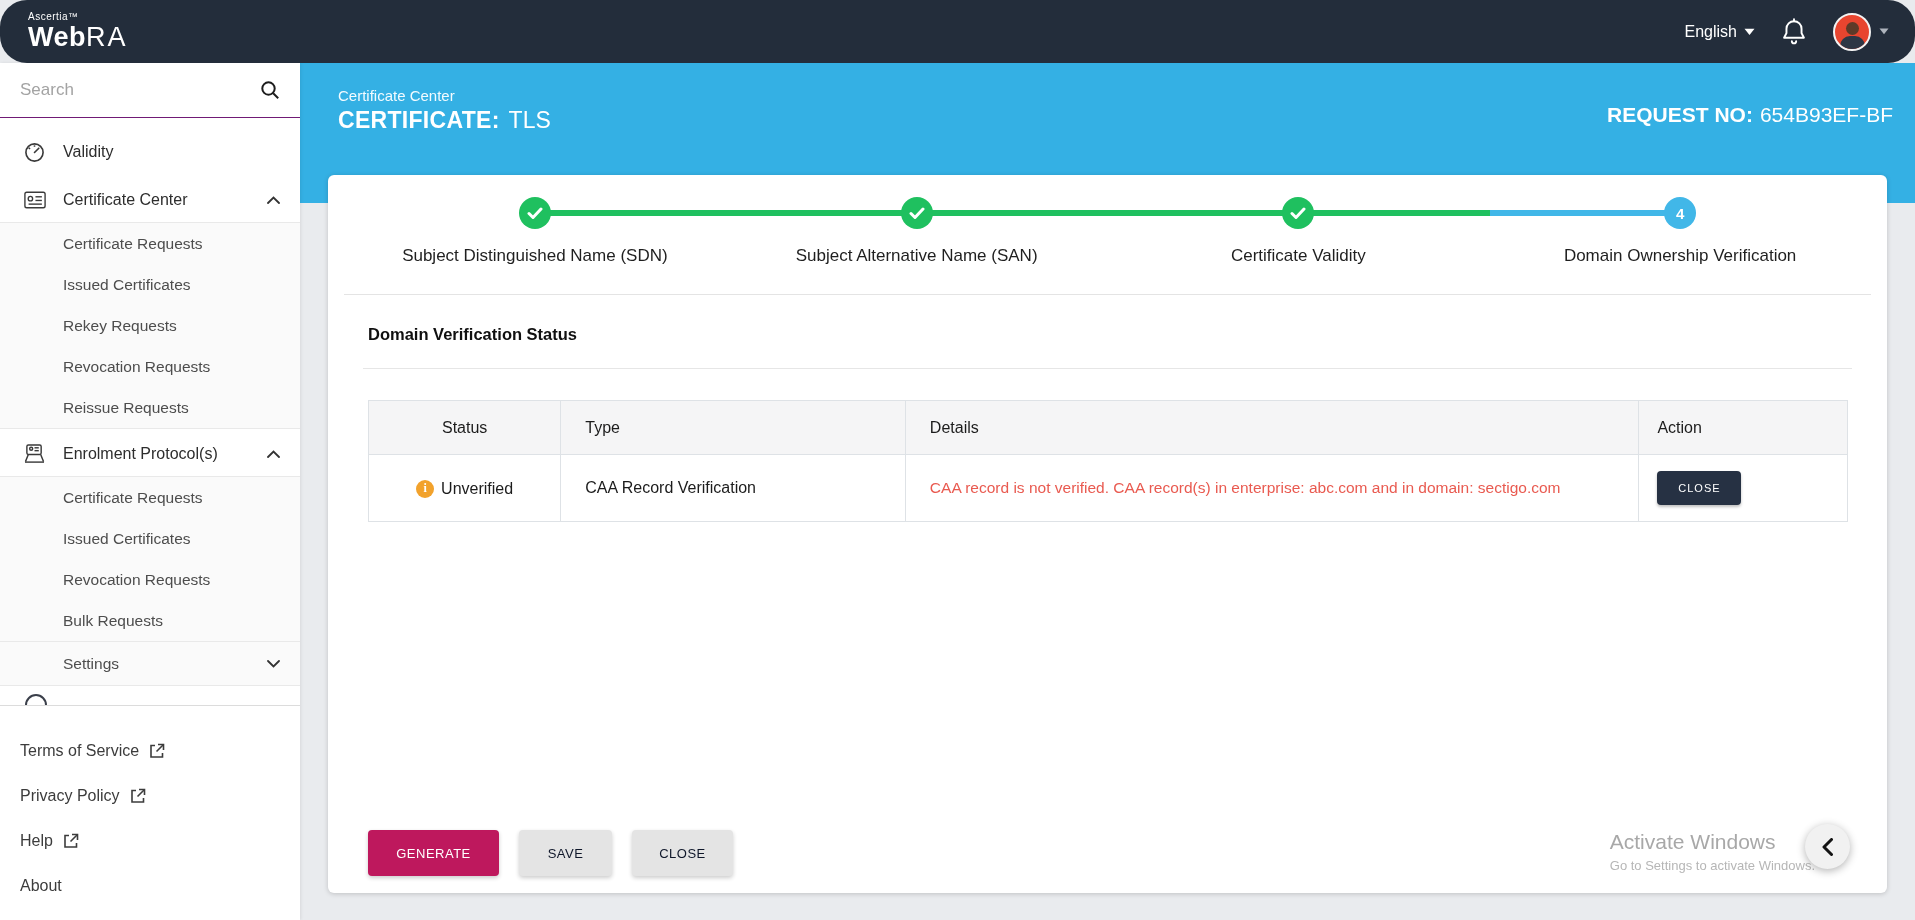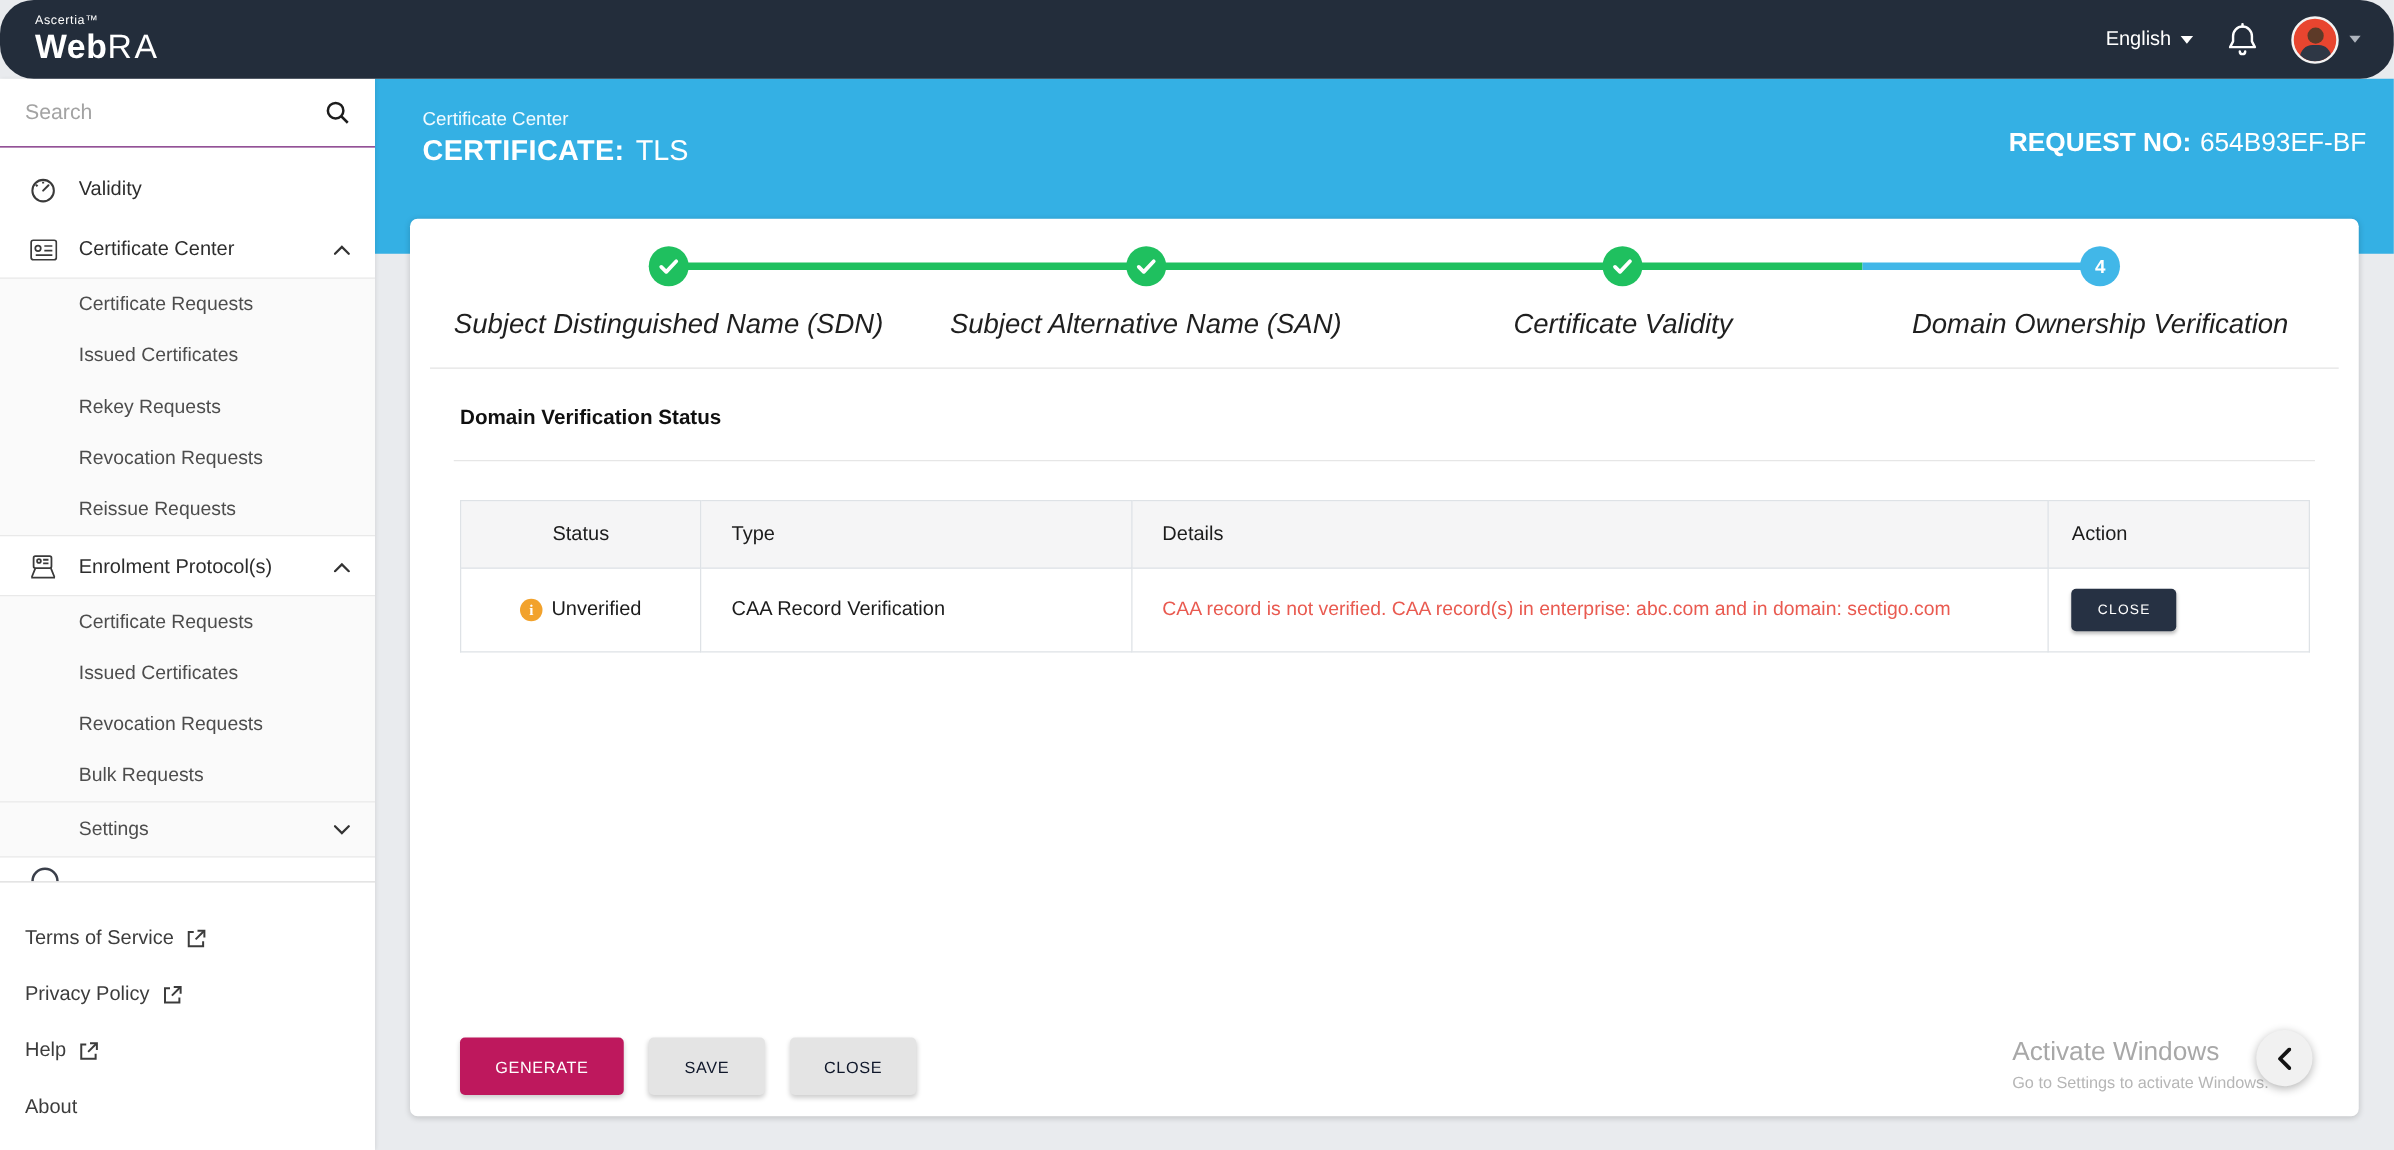--- a/index.html
+++ b/index.html
@@ -72,21 +72,21 @@
   .stepper-block { position:relative; height:120px; margin:0 16px; border-bottom:1px solid #e4e4e4; }
   .track { position:absolute; top:35px; left:12.5%; right:12.5%; height:6px; display:flex; z-index:1; }
   .seg-done { width:83.4%; background:#1fc05f; height:100%; }
   .seg-todo { width:16.6%; background:#41b7e8; height:100%; }
   .steps { position:relative; display:flex; z-index:2; padding-top:22px; }
   .step { flex:1; text-align:center; }
   .step-circle { width:32px; height:32px; border-radius:50%; margin:0 auto;
     display:flex; align-items:center; justify-content:center; }
   .step-circle.done { background:#1fc05f; }
   .step-circle.current { background:#41b7e8; color:#fff; font-size:15px; font-weight:700; }
-  .step-label { margin-top:17px; font-size:22px; color:#1f1f1f;font-style:italic; }
+  .step-label { margin-top:17px; font-size:17px; color:#1f1f1f; }
 
   
   .section-title { position:absolute; top:150px; left:40px; font-size:16.5px; font-weight:700; color:#101010; }
   .section-divider { position:absolute; top:193px; left:35px; right:35px; border-top:1px solid #e6e6e6; }
 
   
   .table-wrap { position:absolute; top:225px; left:40px; right:39px; }
   table { width:100%; border-collapse:collapse; }
   th { background:#f5f5f6; border:1px solid #dee2e6; height:54px; font-size:16px;
     font-weight:400; color:#1c1c1c; text-align:left; padding-left:24px; }

